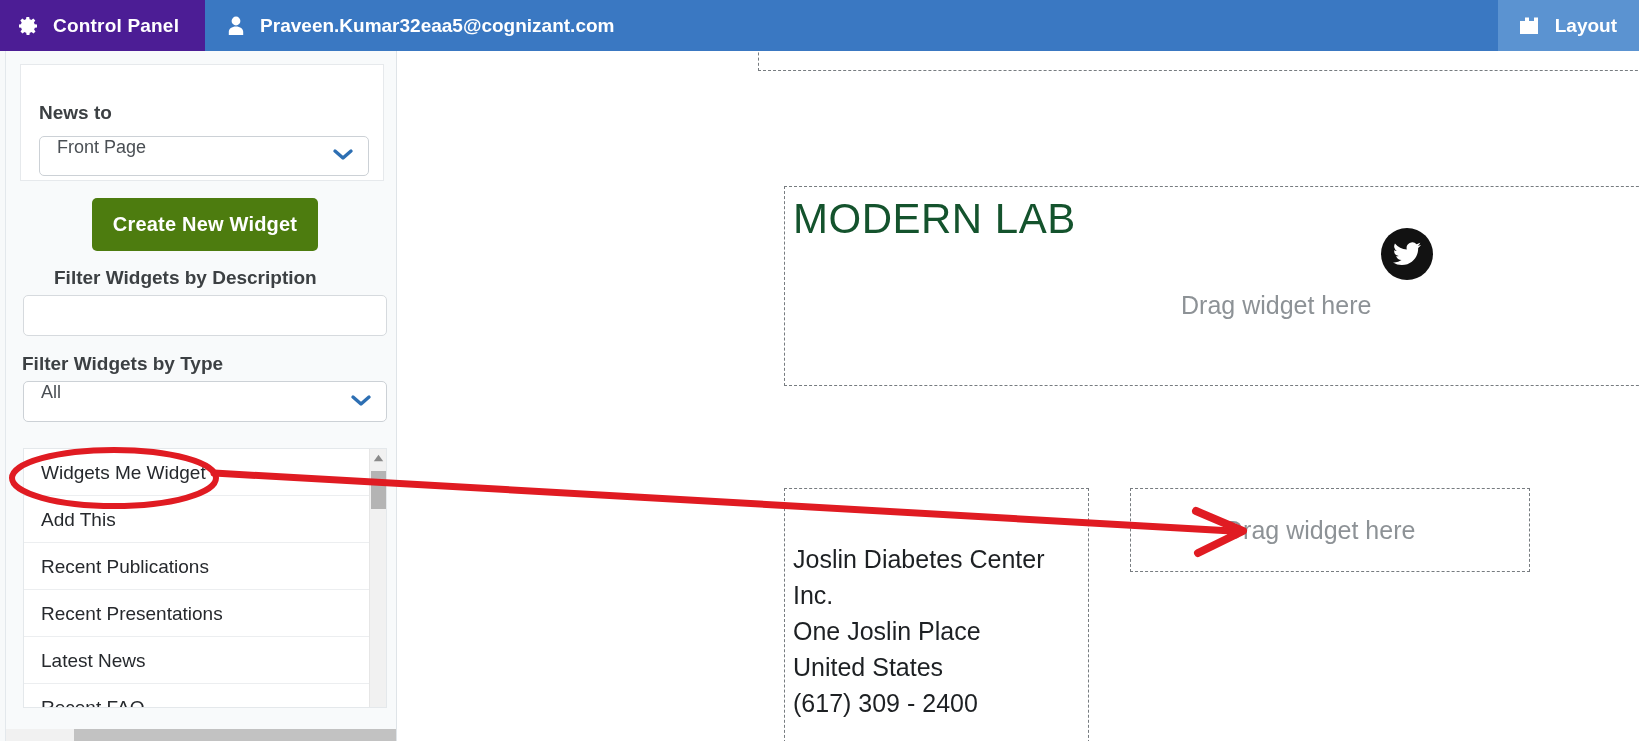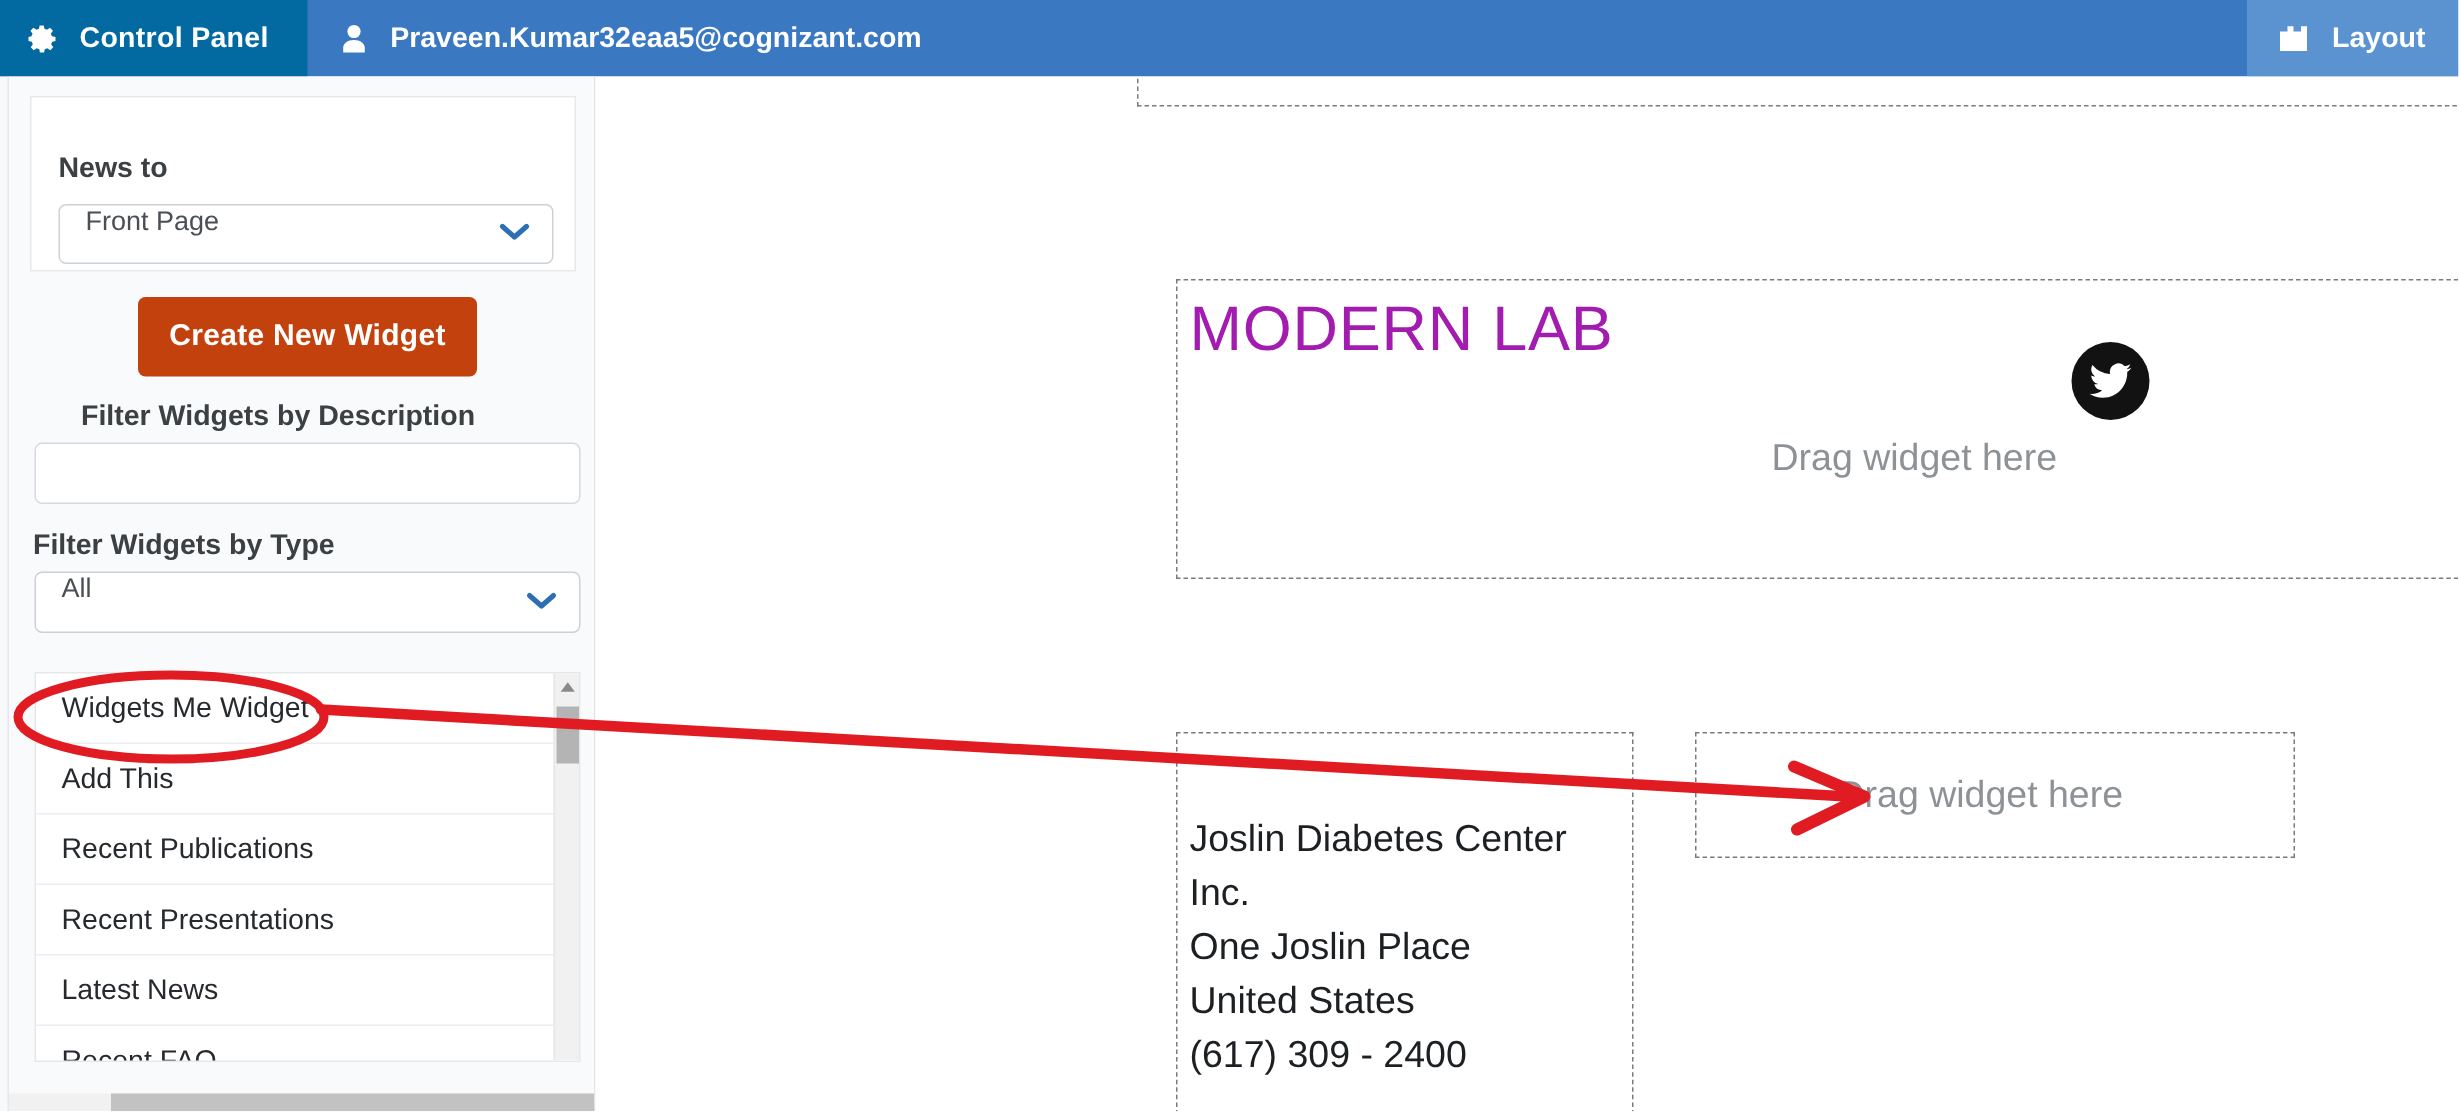--- a/index.html
+++ b/index.html
@@ -30,21 +30,21 @@
   }
   .topbar-item {
     display: flex;
     align-items: center;
     height: 51px;
     color: #ffffff;
     font-weight: bold;
     white-space: nowrap;
   }
   .tb-control {
-    background: #0369a1;
+    background: #4c1d95;
     padding: 0 26px 0 16px;
     font-size: 19px;
     letter-spacing: .2px;
   }
   .tb-user {
     padding: 0 22px 0 20px;
     font-size: 19px;
   }
   .tb-spacer { flex: 1 1 auto; }
   .tb-layout {
@@ -116,21 +116,21 @@
     right: 14px;
     top: 50%;
     transform: translateY(-50%);
     display: block;
   }
 
   .create-btn {
     position: absolute;
     left: 86px; top: 147px;
     width: 226px; height: 53px;
-    background: #c2410c;
+    background: #4d7c0f;
     color: #ffffff;
     border: none;
     border-radius: 5px;
     font-size: 20px;
     font-weight: bold;
     font-family: "Liberation Sans", sans-serif;
     cursor: pointer;
     letter-spacing: .2px;
   }
 
@@ -254,21 +254,21 @@
   }
   .zone-right {
     left: 733px; top: 437px;
     width: 400px; height: 84px;
   }
 
   .brand-title {
     position: absolute;
     left: 396px; top: 144px;
     font-size: 42px;
-    color: #a21caf;
+    color: #14532d;
     letter-spacing: .5px;
     white-space: nowrap;
   }
 
   .twitter-badge {
     position: absolute;
     left: 984px; top: 177px;
     width: 52px; height: 52px;
     border-radius: 50%;
     background: #121212;

